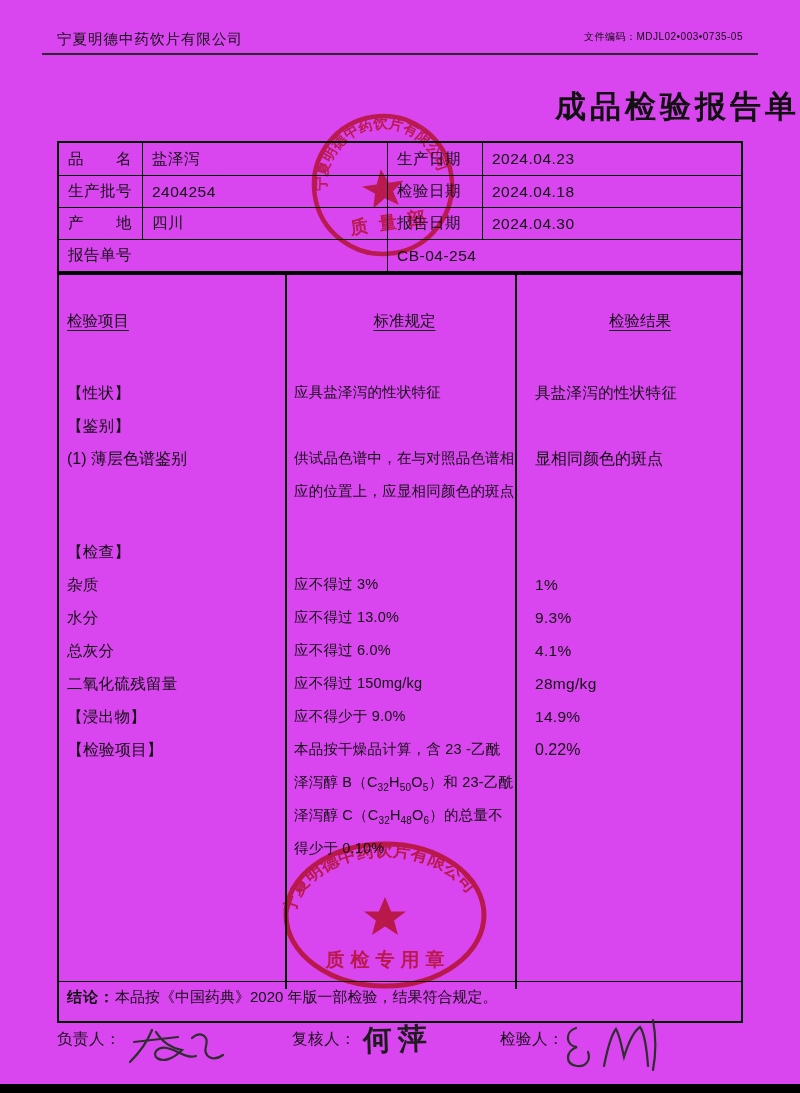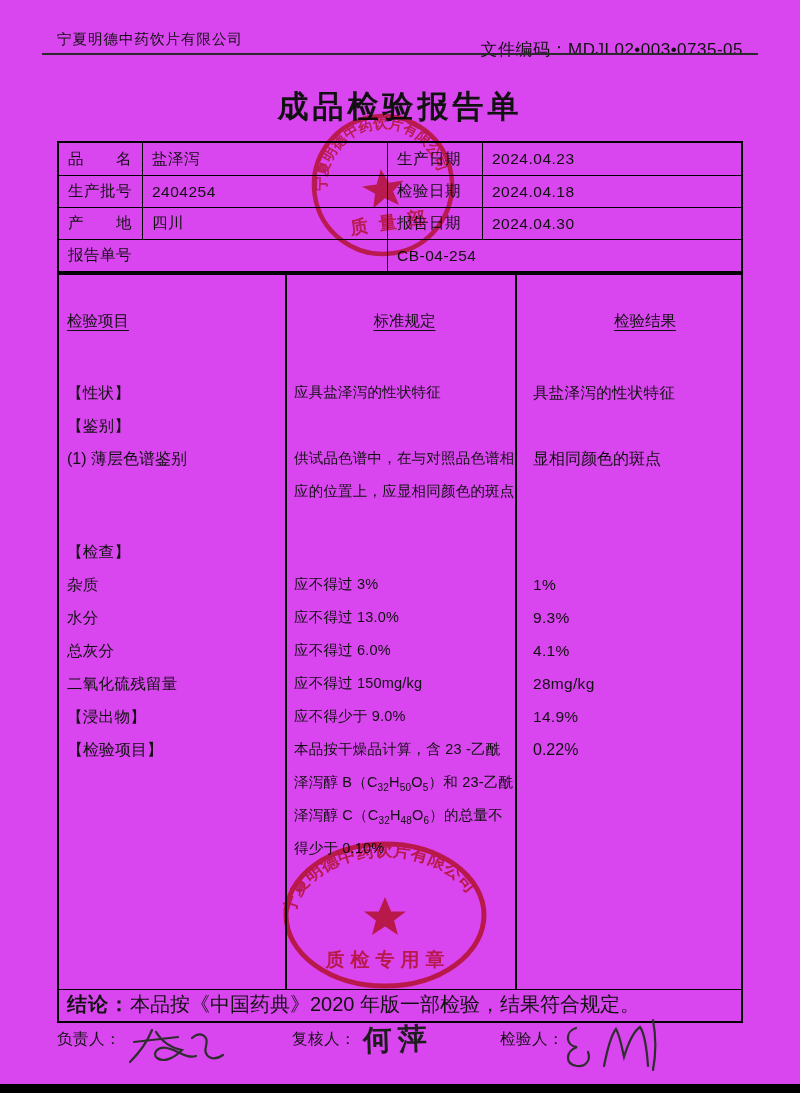--- a/index.html
+++ b/index.html
@@ -1,52 +1,52 @@
 <!DOCTYPE html>
 <html><head>
 <meta charset="utf-8">
 <style>
   html,body{margin:0;padding:0;background:#e8e8e8;}
   .page{position:relative;width:800px;height:1093px;background:#d946ef;overflow:hidden;
         font-family:Liberation Sans, sans-serif;color:#111;}
   
   .hdr-company{position:absolute;left:57px;top:30px;font-size:14.5px;letter-spacing:1px;}
-  .hdr-code{position:absolute;right:57px;top:38px;font-size:17px;letter-spacing:.5px;text-align:right;}
+  .hdr-code{position:absolute;right:57px;top:30px;font-size:10px;letter-spacing:.5px;text-align:right;}
   .hdr-rule{position:absolute;left:42px;top:53px;width:716px;height:2px;background:#2a2a2a;}
   
-  .title{position:absolute;left:0;top:86px;width:100%;text-align:center;
+  .title{position:absolute;left:0;top:86px;width:100%;text-align:right;
          font-size:31px;font-weight:bold;letter-spacing:4px;}
   
   .info-table{position:absolute;left:57px;top:141px;width:686px;height:132px;
               border:2px solid #000;box-sizing:border-box;
               display:grid;grid-template-columns:83px 245px 95px 1fr;grid-auto-rows:32px;}
   .cell{display:flex;align-items:center;padding-left:9px;font-size:15.5px;letter-spacing:.5px;
         box-sizing:border-box;white-space:nowrap;overflow:hidden;}
   .bt{border-top:1.5px solid #000;} .bl{border-left:1.5px solid #000;text-align:right;}
   .span2a{grid-column:1 / 3;} .span2b{grid-column:3 / 5;}
   
   .main-table{position:absolute;left:57px;top:273px;width:686px;height:750px;
               border:2px solid #000;box-sizing:border-box;}
   .vline{position:absolute;top:0;height:714px;width:1.5px;background:#000;}
   .v1{left:226px;} .v2{left:456px;}
   .col{position:absolute;top:0;box-sizing:border-box;}
   .col1{left:0;width:226px;padding-left:8px;}
   .col2{left:228px;width:228px;padding-left:7px;}
-  .col3{left:470px;width:228px;padding-left:4px;}
+  .col3{left:458px;width:228px;padding-left:18px;}
   .col-h{height:35px;padding-top:8px;font-size:15.5px;box-sizing:border-box;margin-top:28px;}
   .col-h span{text-decoration:underline;text-underline-offset:4px;}
   .col2 .col-h,.col3 .col-h{text-align:center;}
   .gap38{height:38px;} .gap27{height:27px;}
   .ln{height:33px;line-height:33px;font-size:15.5px;letter-spacing:.3px;white-space:nowrap;}
   .ln2{height:66px;line-height:33px;white-space:normal;}
   .ln3{height:99px;line-height:33px;white-space:normal;}
   .col2 .ln,.col2 .ln2,.col2 .ln3{font-size:14.5px;letter-spacing:.2px;}
   sub{font-size:10px;line-height:0;}
-  .conclusion{position:absolute;left:0;right:0;bottom:0;height:32px;box-sizing:border-box;
-              border-top:1.5px solid #000;line-height:29px;padding-left:8px;font-size:20px;}
+  .conclusion{position:absolute;left:0;right:0;bottom:0;height:40px;box-sizing:border-box;
+              border-top:1.5px solid #000;line-height:29px;padding-left:8px;font-size:15px;}
   .conclusion b{letter-spacing:1px;}
   
   .stamp-top{position:absolute;left:308px;top:110px;width:150px;height:150px;
              transform:rotate(-8deg);opacity:.88;mix-blend-mode:multiply;}
   .stamp-bottom{position:absolute;left:278px;top:838px;width:214px;height:156px;
                 opacity:.9;mix-blend-mode:multiply;}
   
   .sig-label{position:absolute;top:1029px;font-size:15.5px;letter-spacing:.5px;}
   .sig-svg{position:absolute;}
   .sig-name{position:absolute;left:363px;top:1020px;font-size:29px;font-weight:600;

